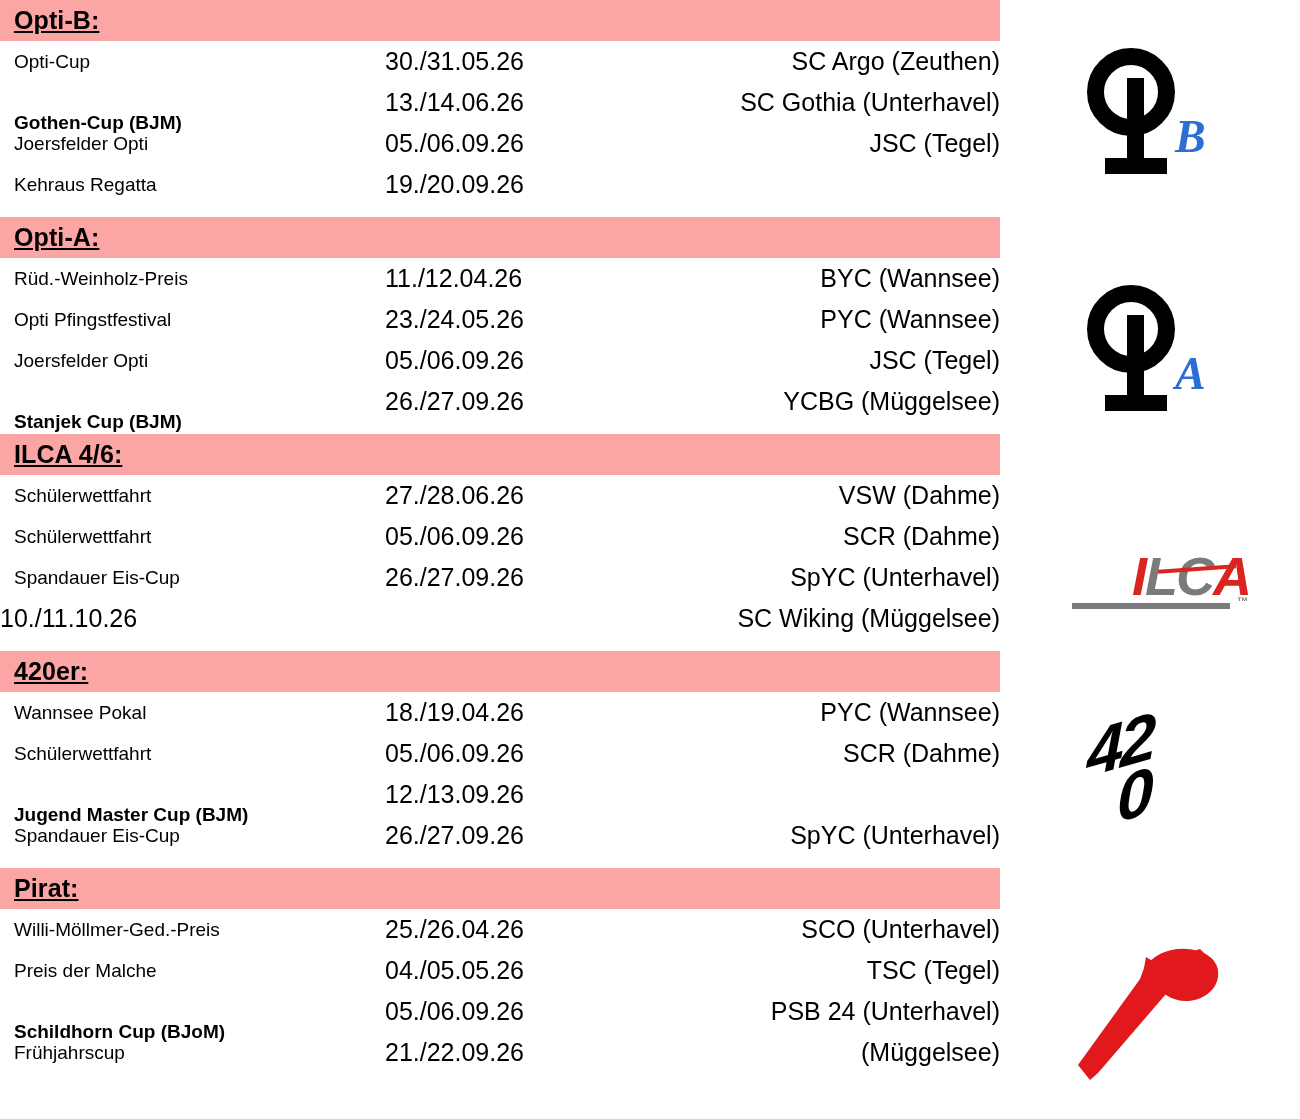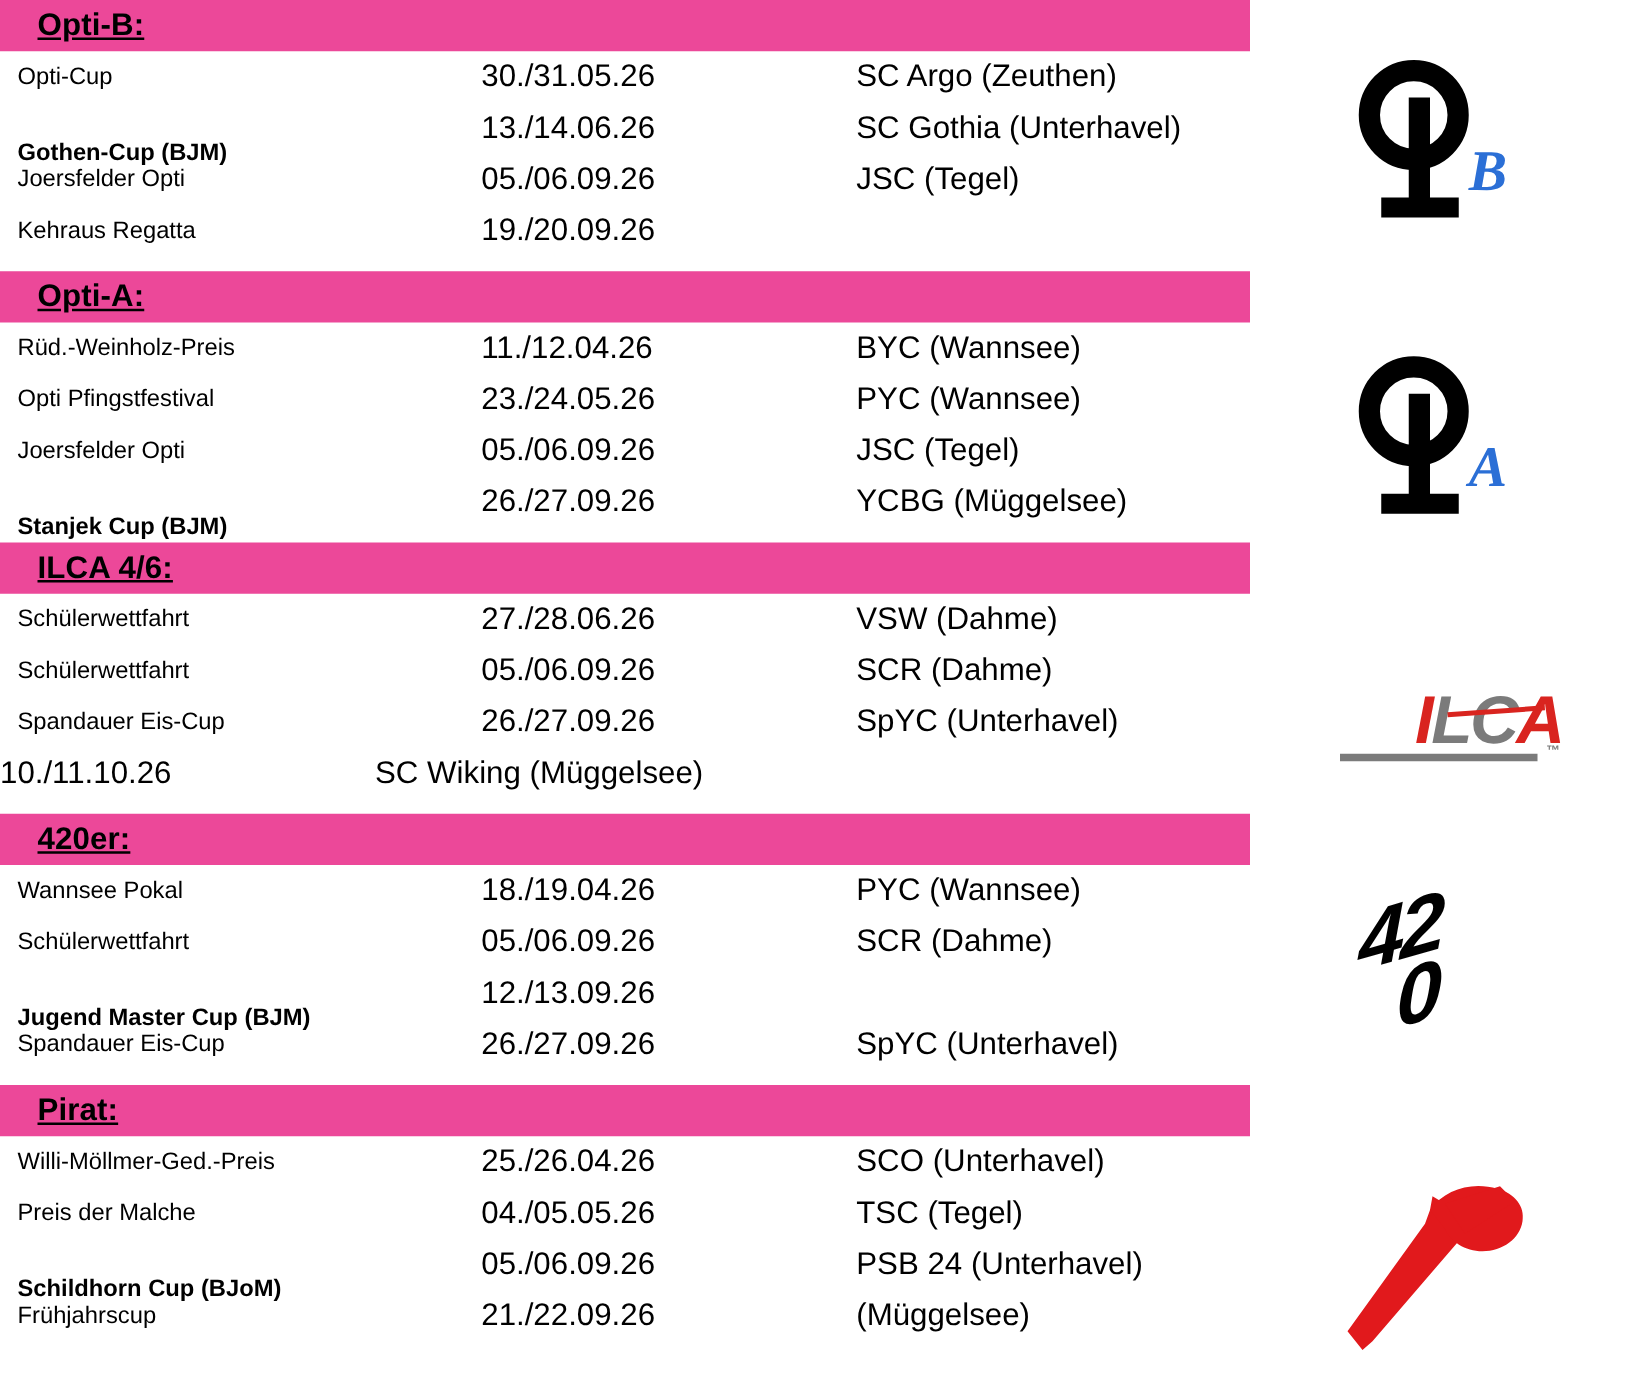--- a/index.html
+++ b/index.html
@@ -24,25 +24,25 @@
     position: absolute;
     left: 0;
     top: 0;
     width: 1000px;
     height: 1119px;
   }
   .section {
     width: 1000px;
   }
   .section-header {
-    background: #ec4899;
+    background: #fca5a5;
     height: 41px;
     display: flex;
     align-items: center;
-    padding-left: 30px;
+    padding-left: 14px;
     box-sizing: border-box;
   }
   .section-header .title {
     font-size: 25px;
     font-weight: bold;
     text-decoration: underline;
     letter-spacing: 0.1px;
   }
   .row {
     display: flex;
@@ -61,20 +61,21 @@
     width: 300px;
     box-sizing: border-box;
     font-size: 25px;
     white-space: nowrap;
   }
   .col-club {
     flex: 1;
     box-sizing: border-box;
     font-size: 25px;
     white-space: nowrap;
+    text-align: right;
   }
   .bold {
     font-weight: bold;
     margin-top: 40px;
   }
   .gap {
     height: 12px;
   }
 
   

